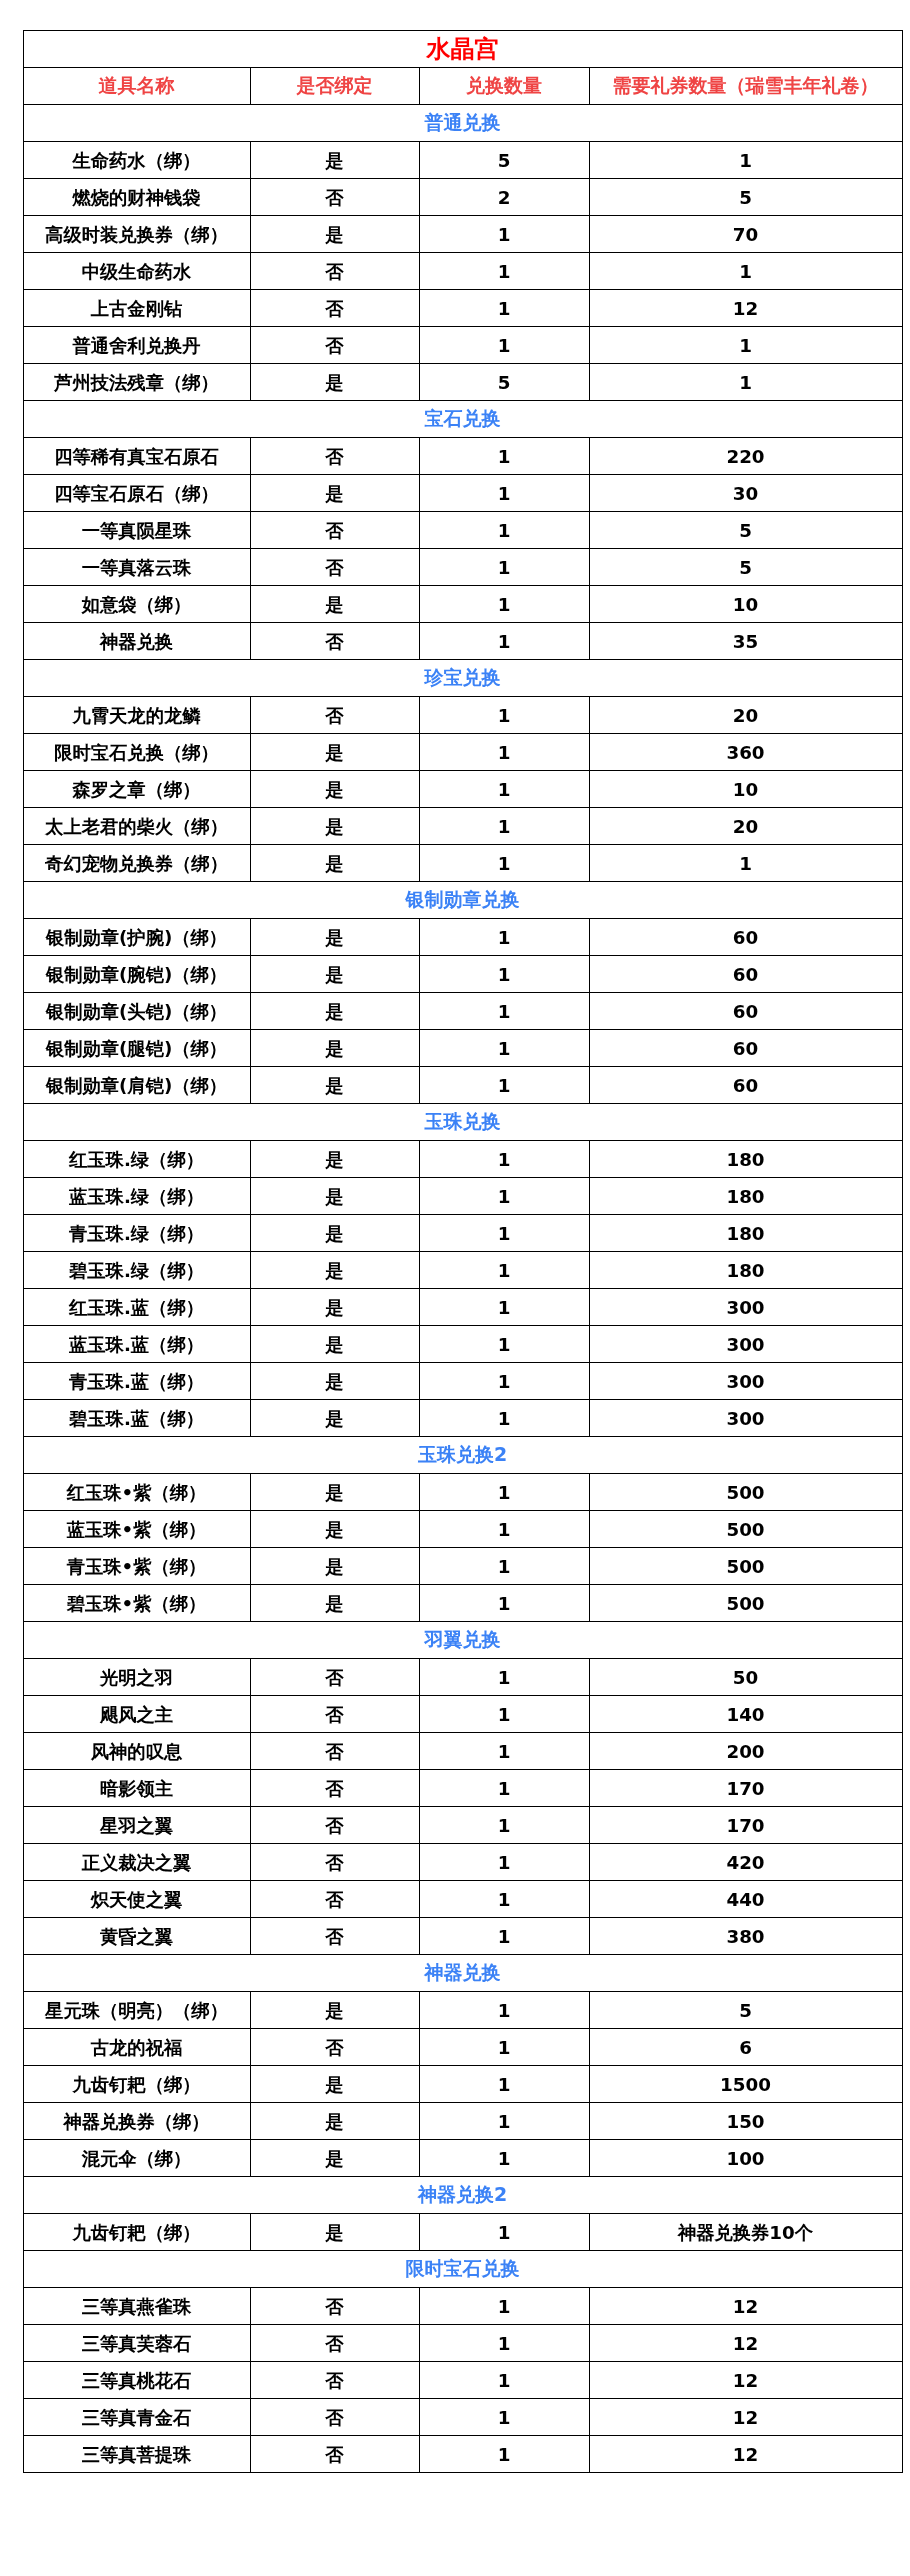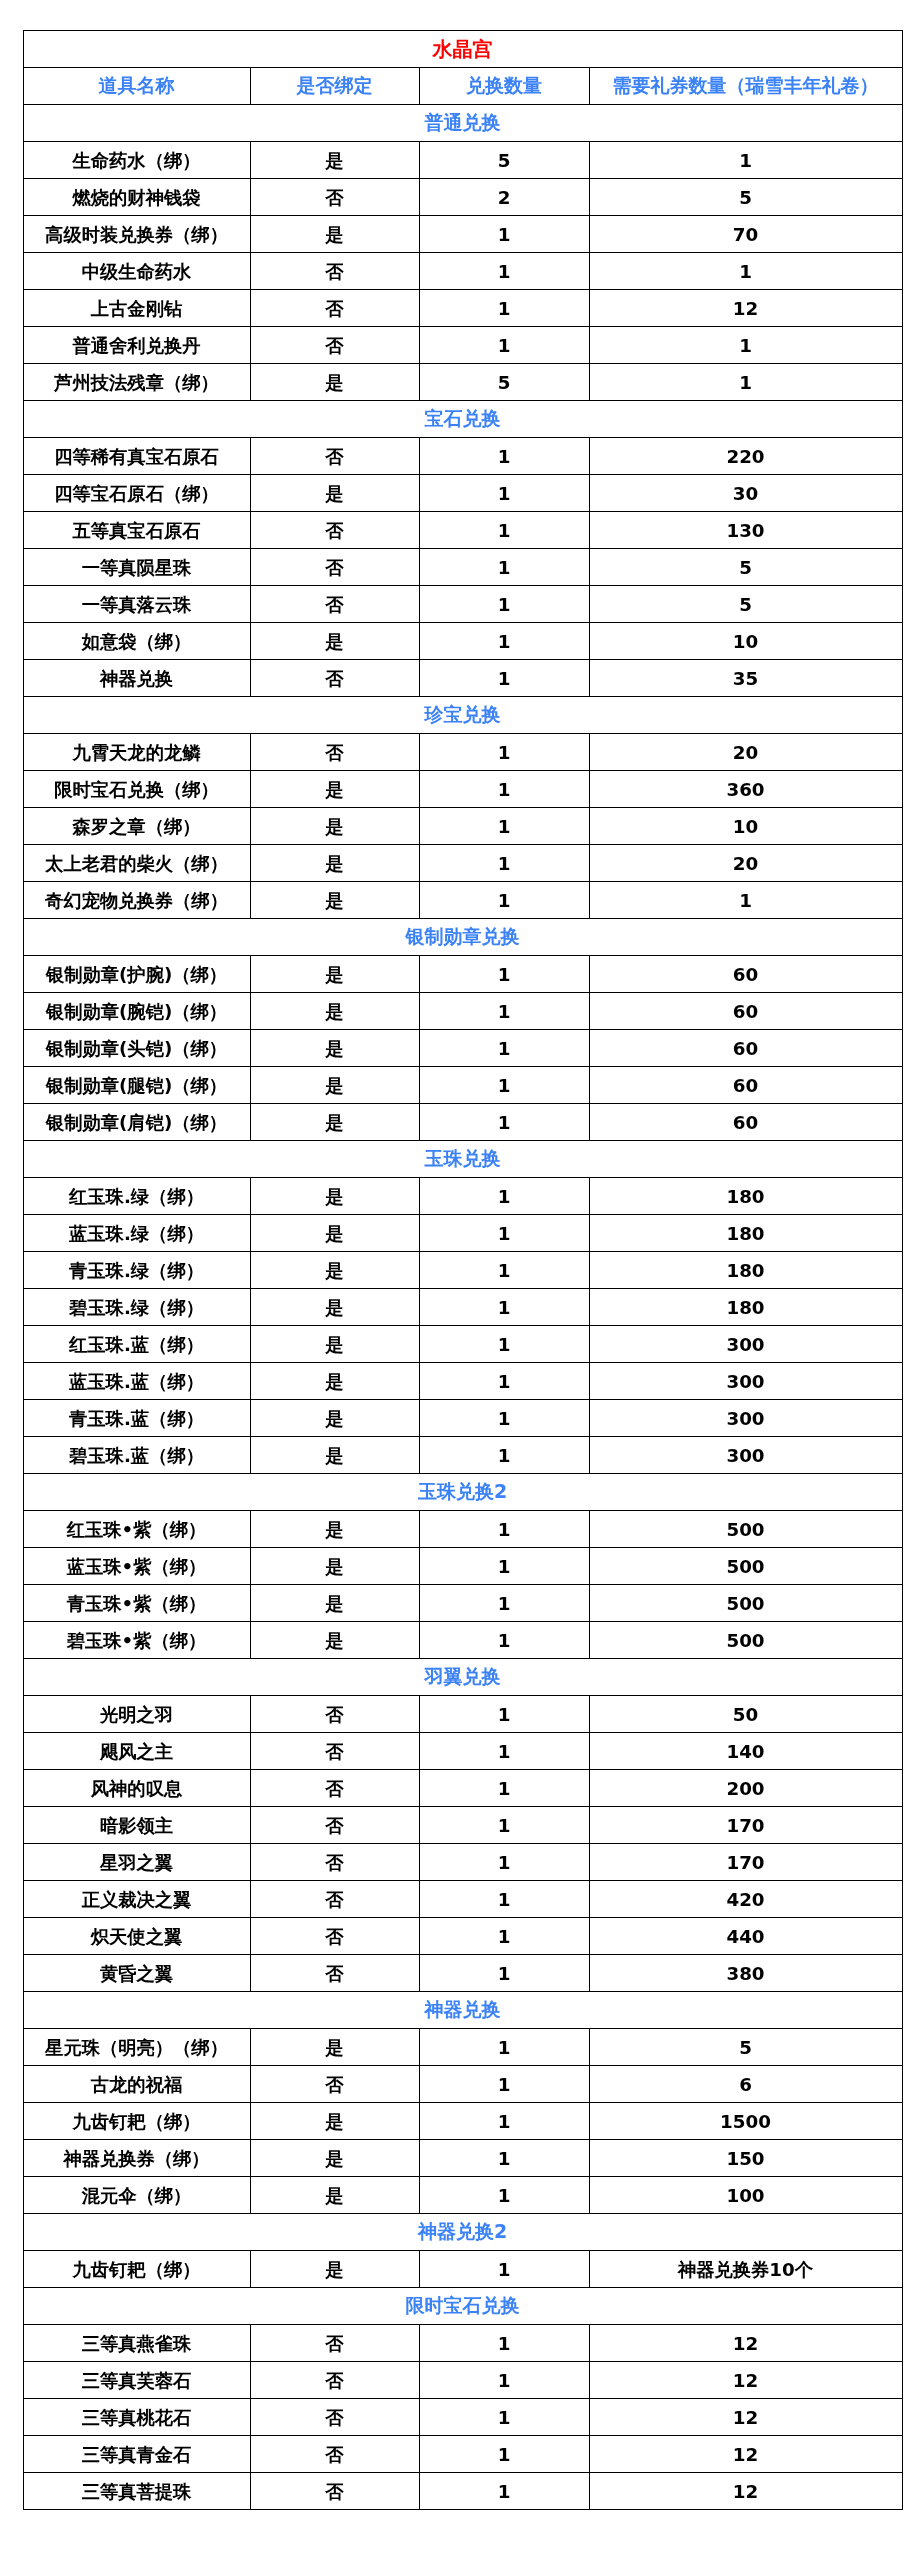--- a/index.html
+++ b/index.html
@@ -31,25 +31,25 @@
     height: 37px;
     box-sizing: border-box;
     font-weight: 700;
     color: #000000;
     font-size: 18.3px;
     overflow: hidden;
     white-space: nowrap;
   }
   tr.title-row td {
     color: #ff0000;
-    font-size: 20px;
+    font-size: 24px;
     border-bottom: 1.4px solid #000000;
   }
   tr.header-row td {
-    color: #3b82f6;
+    color: #ef4444;
     font-size: 19px;
     border-bottom: 1.4px solid #000000;
   }
   tr.section-row td {
     color: #3b82f6;
     font-size: 19px;
   }
 </style>
 </head>
 <body>
@@ -126,26 +126,20 @@
           <td>1</td>
           <td>220</td>
         </tr>
         <tr class="data-row">
           <td>四等宝石原石（绑）</td>
           <td>是</td>
           <td>1</td>
           <td>30</td>
         </tr>
         <tr class="data-row">
-          <td>五等真宝石原石</td>
-          <td>否</td>
-          <td>1</td>
-          <td>130</td>
-        </tr>
-        <tr class="data-row">
           <td>一等真陨星珠</td>
           <td>否</td>
           <td>1</td>
           <td>5</td>
         </tr>
         <tr class="data-row">
           <td>一等真落云珠</td>
           <td>否</td>
           <td>1</td>
           <td>5</td>

